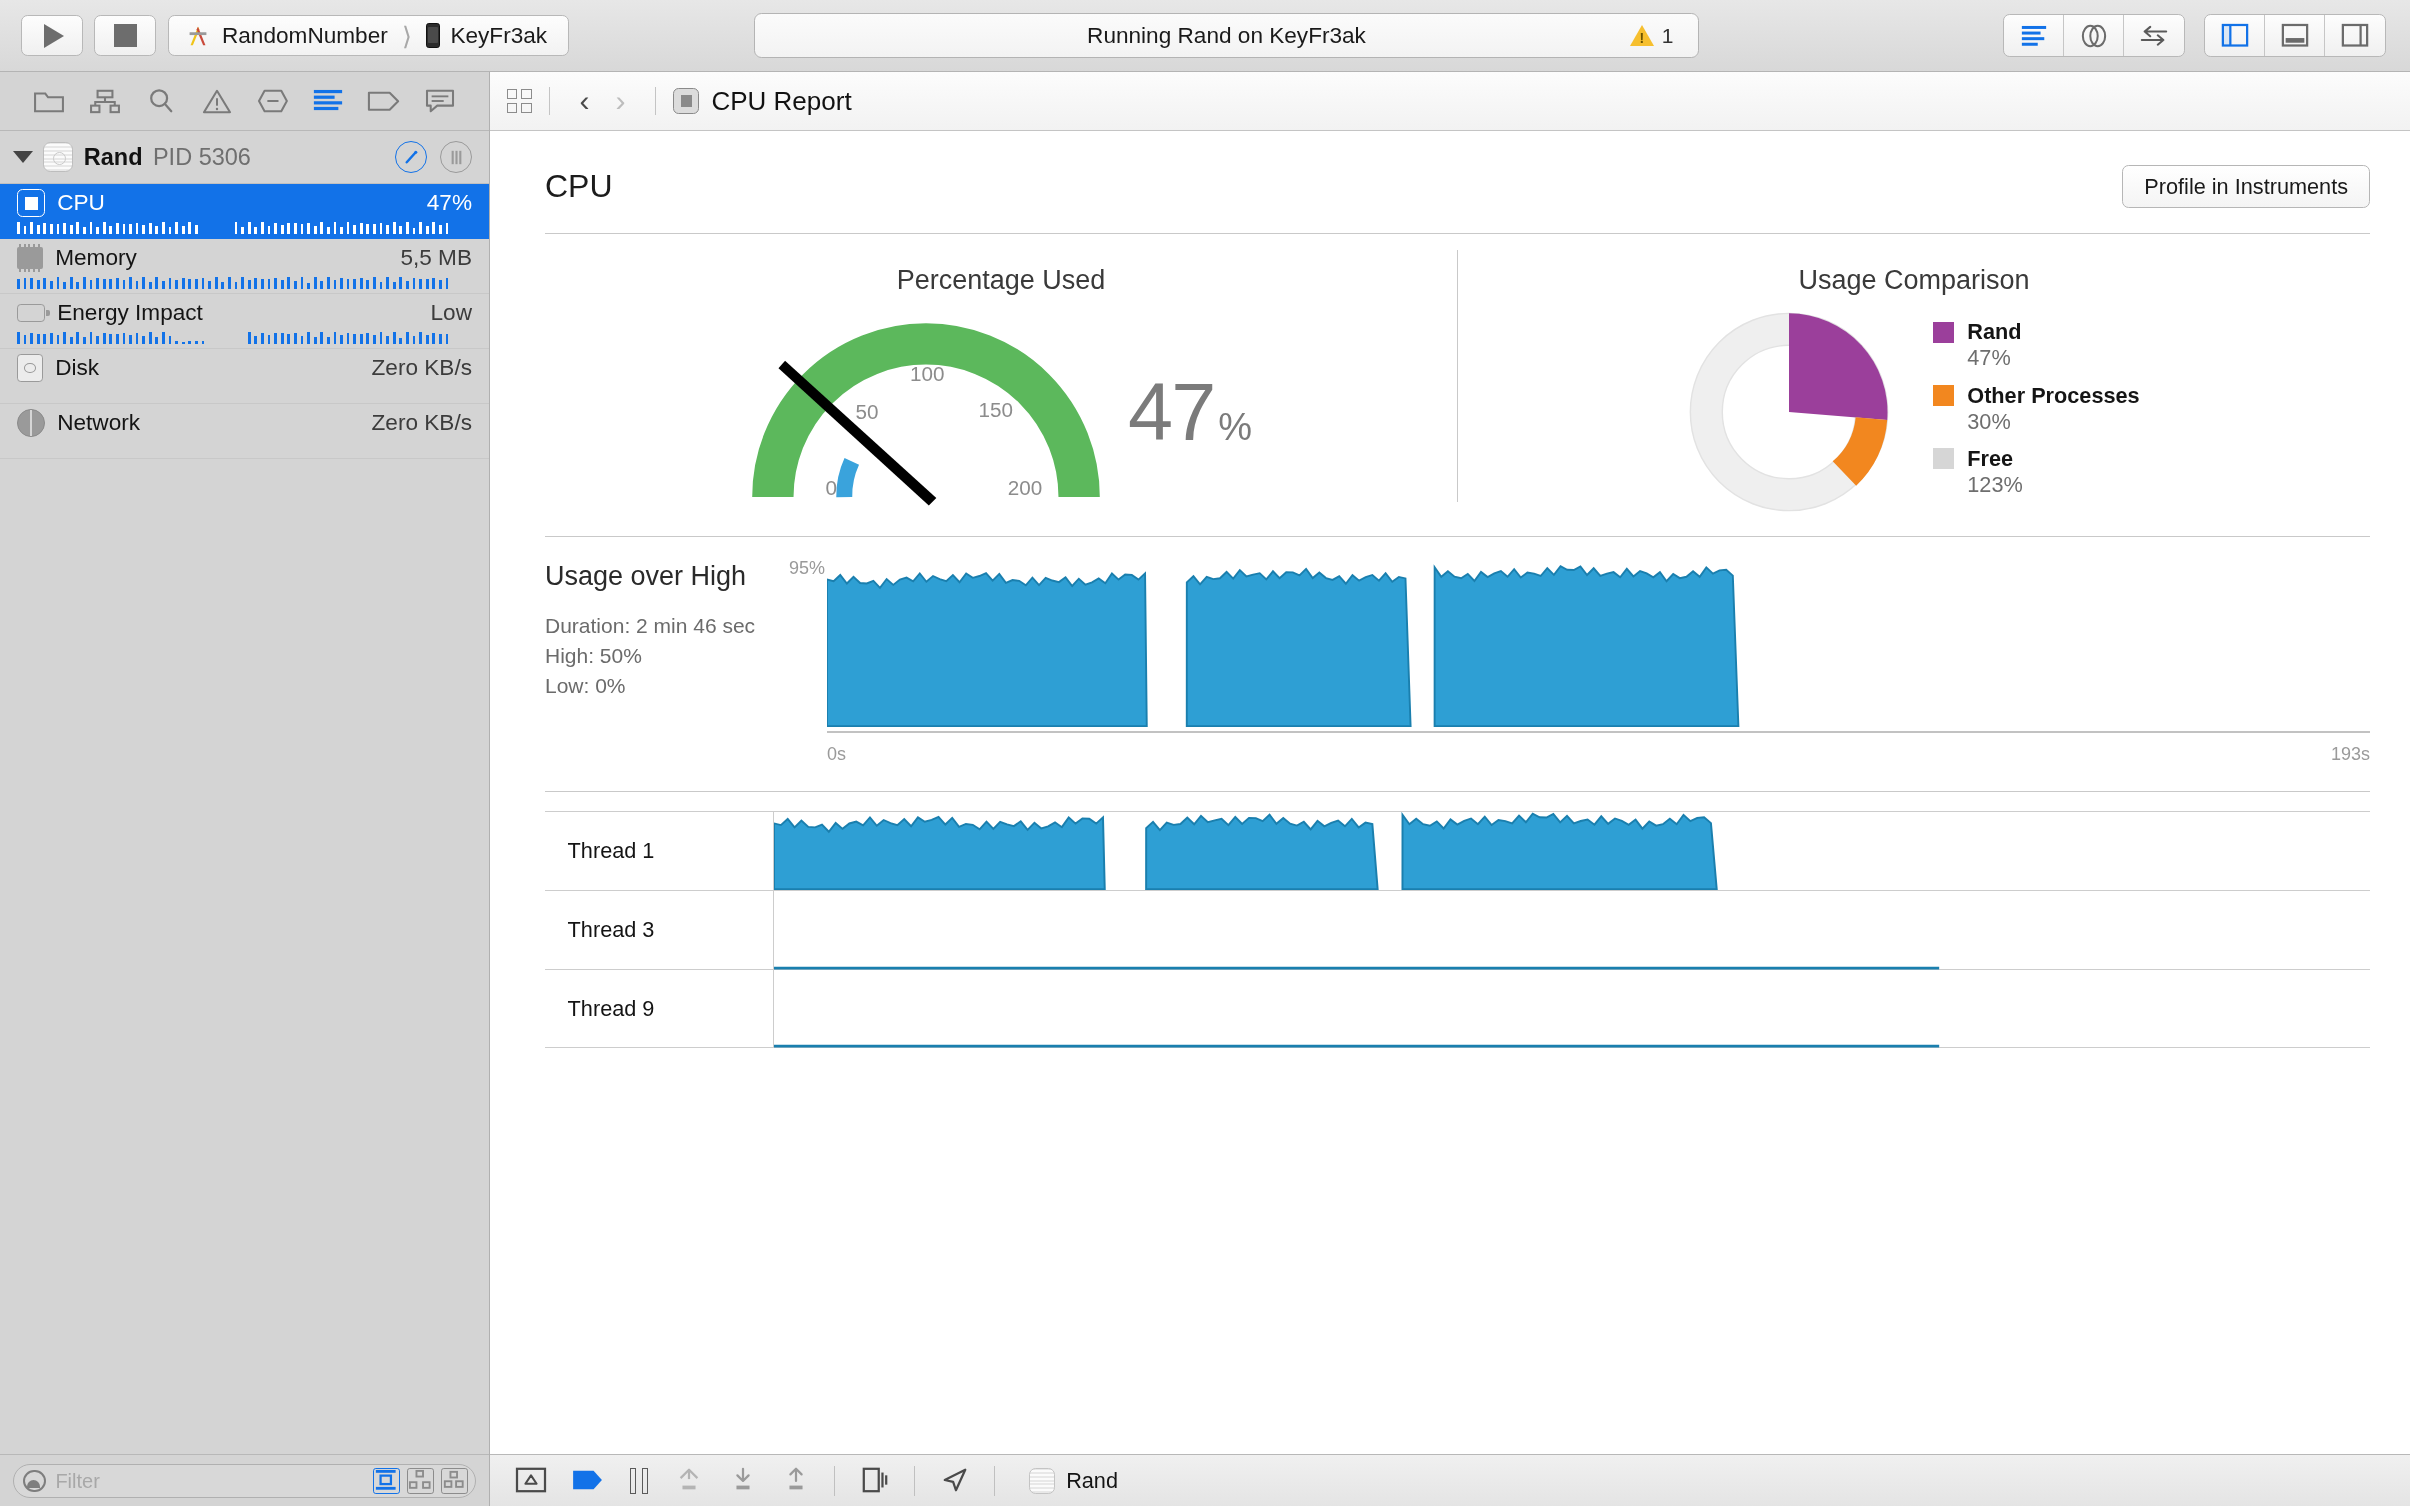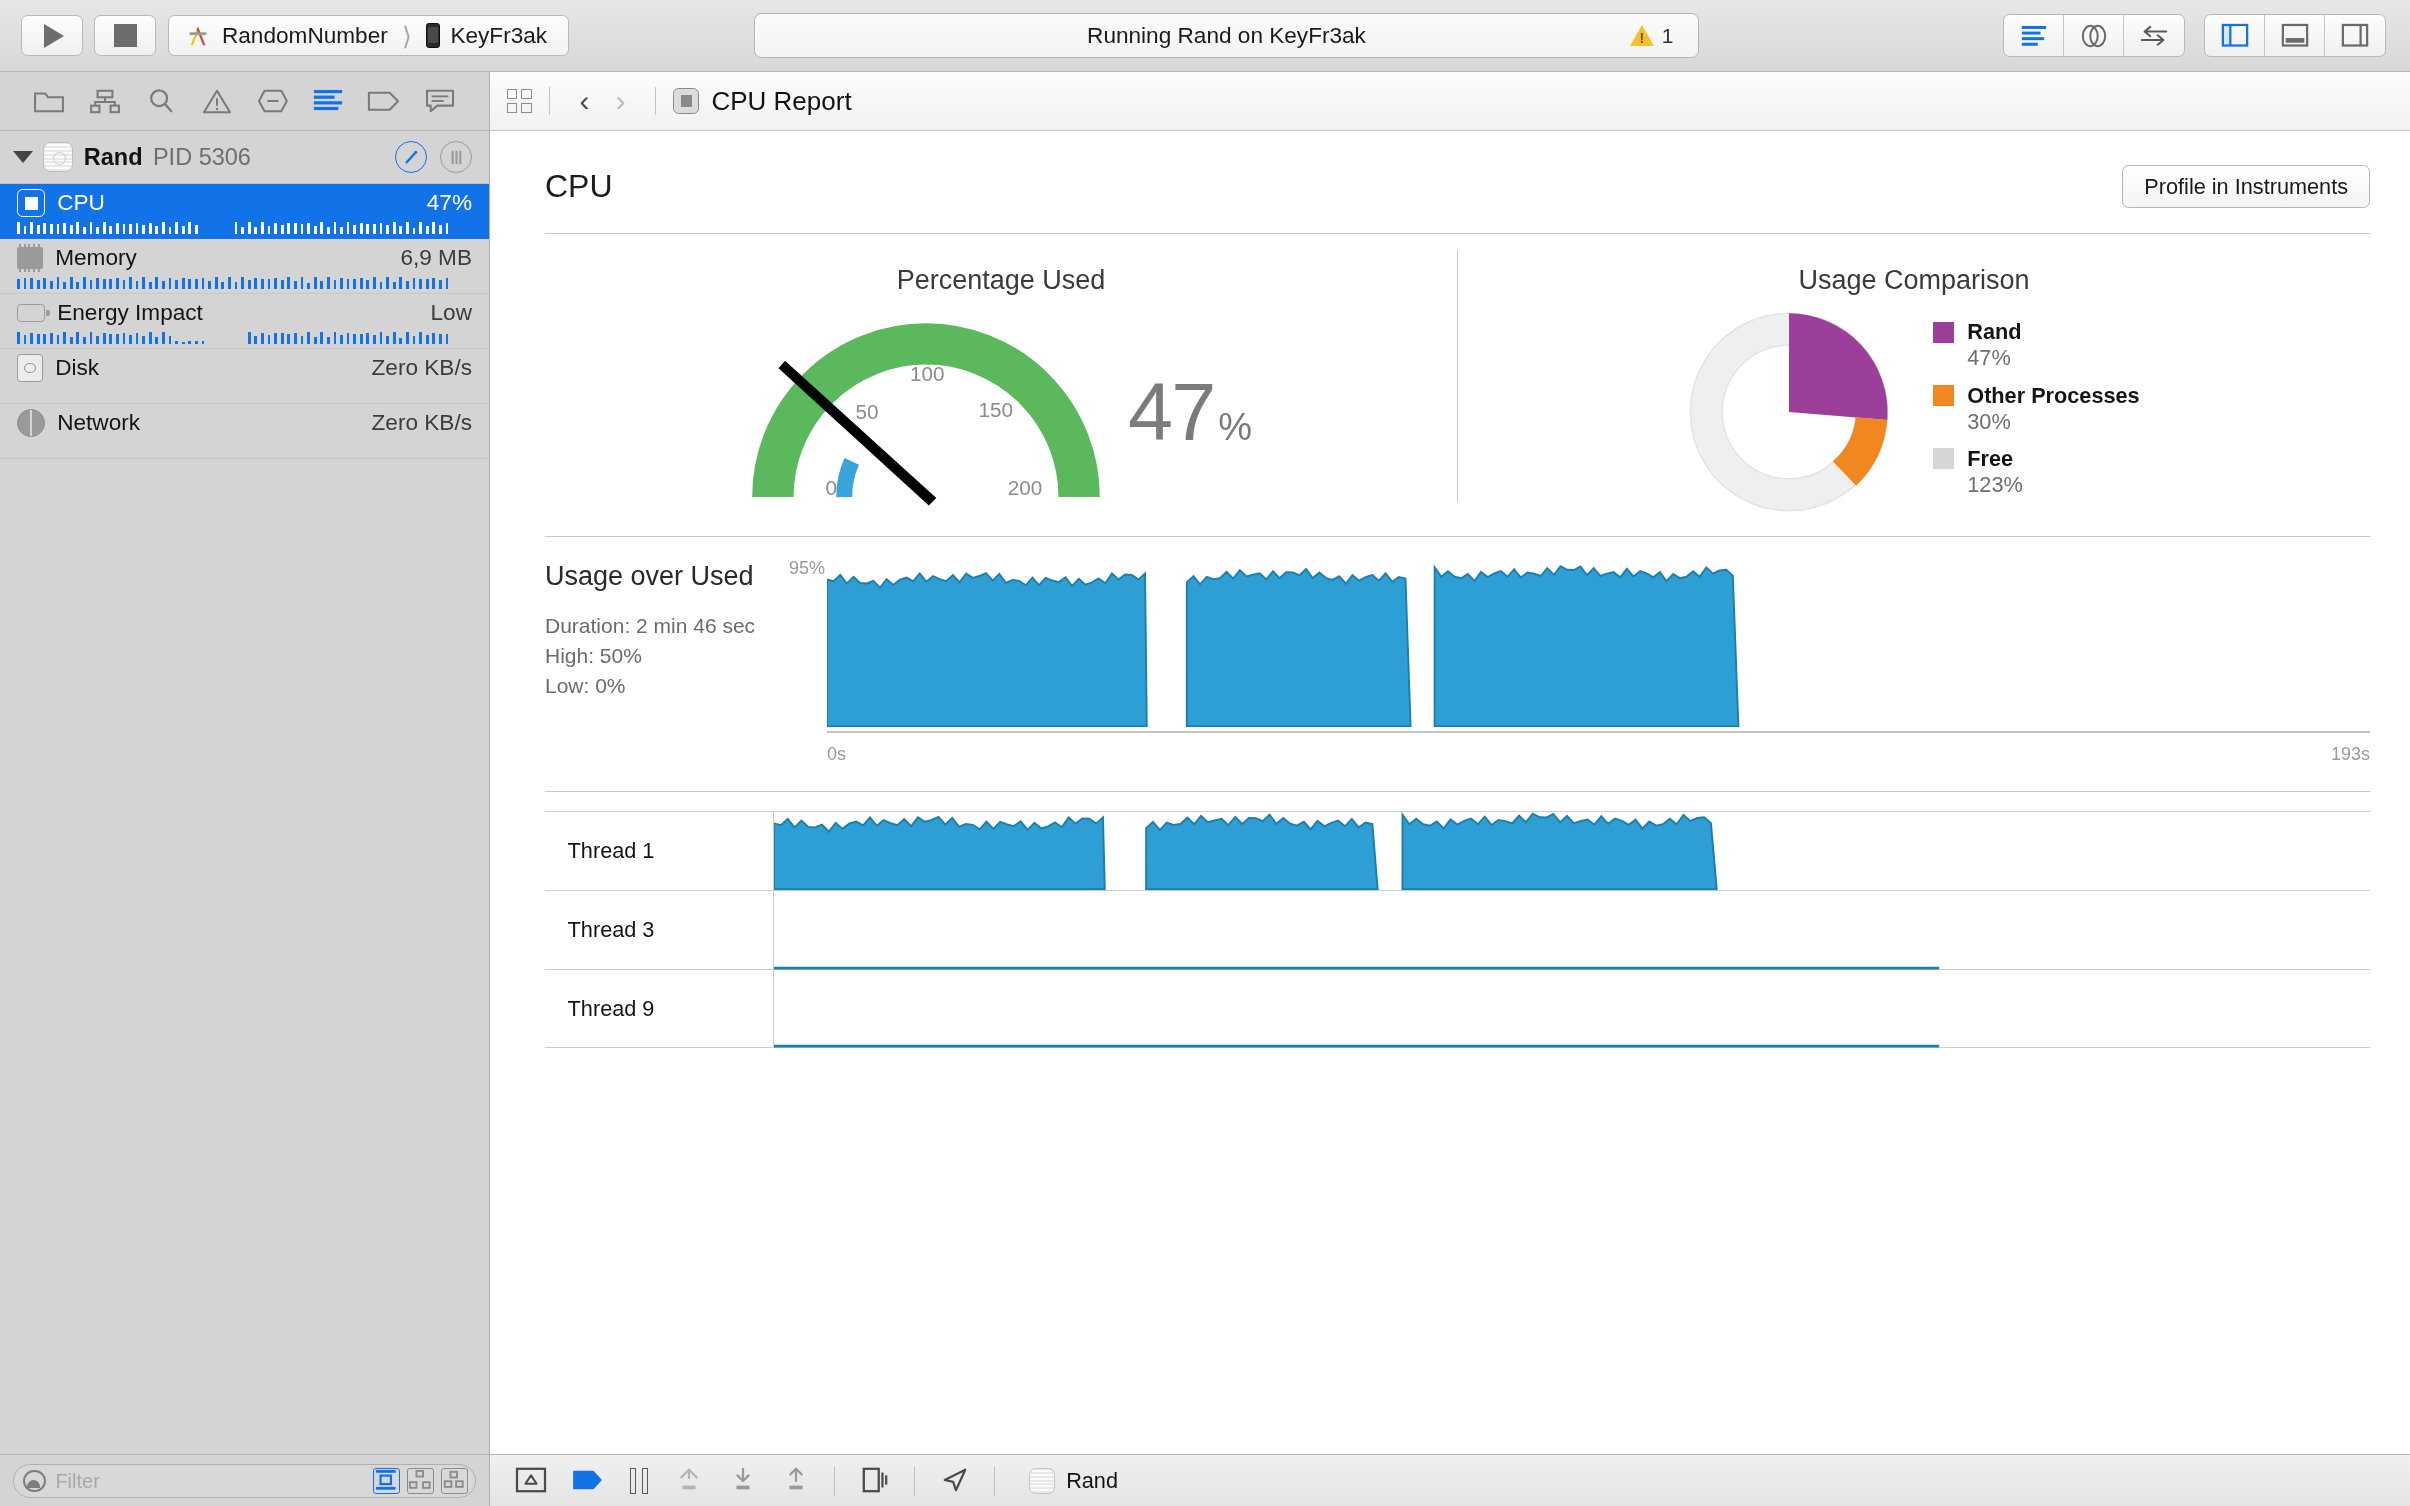--- a/index.html
+++ b/index.html
@@ -477,21 +477,21 @@
               <i style="height: 11.8px;"></i>
               <i style="height: 9.5px;"></i>
               <i style="height: 11px;"></i>
             </div>
         </div>
 
         <div class="g-row">
           <div class="g-main">
             <span class="mem-ico"></span>
             <span class="g-label">Memory</span>
-            <span class="g-value">6,9 MB</span>
+            <span class="g-value">5,5 MB</span>
           </div>
           <div class="g-bars" id="spark-mem">
               <i style="height: 9.8px;"></i>
               <i style="height: 10.8px;"></i>
               <i style="height: 11px;"></i>
               <i style="height: 9.7px;"></i>
               <i style="height: 11.7px;"></i>
               <i style="height: 8.4px;"></i>
               <i style="height: 12px;"></i>
               <i style="height: 7px;"></i>
@@ -778,21 +778,21 @@
                 </div>
               </div>
             </div>
           </div>
         </div>
 
         <div class="hr2"></div>
 
         <div class="usage-sec">
           <div class="usage-left">
-            <div class="usage-h">Usage over Used</div>
+            <div class="usage-h">Usage over High</div>
             <div class="usage-meta">
               <div>Duration: 2 min 46 sec</div>
               <div>High: 50%</div>
               <div>Low: 0%</div>
             </div>
           </div>
           <div class="usage-graph">
             <span class="ax-top">95%</span>
             <svg width="100%" height="167" viewBox="0 0 1630 177" preserveAspectRatio="none" id="usage-svg">
                 <path d="M 0 175 L 0.0 19.5 L 7.0 21.4 L 14.0 14.8 L 21.0 23.8 L 28.0 16.7 L 35.0 23.3 L 42.0 23.8 L 49.0 21.0 L 56.0 28.4 L 63.0 19.1 L 70.0 25.3 L 77.0 19.6 L 84.0 17.6 L 91.0 21.6 L 98.0 13.2 L 105.0 22.0 L 112.0 15.9 L 119.0 19.3 L 126.0 21.4 L 133.0 15.0 L 140.0 22.5 L 147.0 13.2 L 154.0 17.8 L 161.0 15.9 L 168.0 12.8 L 175.0 20.8 L 182.0 13.7 L 189.0 23.1 L 196.0 20.2 L 203.0 21.0 L 210.0 25.8 L 217.0 17.6 L 224.0 25.5 L 231.0 17.9 L 238.0 20.7 L 245.0 22.4 L 252.0 17.3 L 259.0 26.5 L 266.0 18.8 L 273.0 25.0 L 280.0 22.7 L 287.0 18.5 L 294.0 23.6 L 301.0 13.2 L 308.0 19.7 L 315.0 14.3 L 322.0 14.7 L 329.0 19.7 L 336.0 13.1 L 337.8 175 Z" fill="#2e9fd4" stroke="#1a7fae" stroke-width="2"></path>

